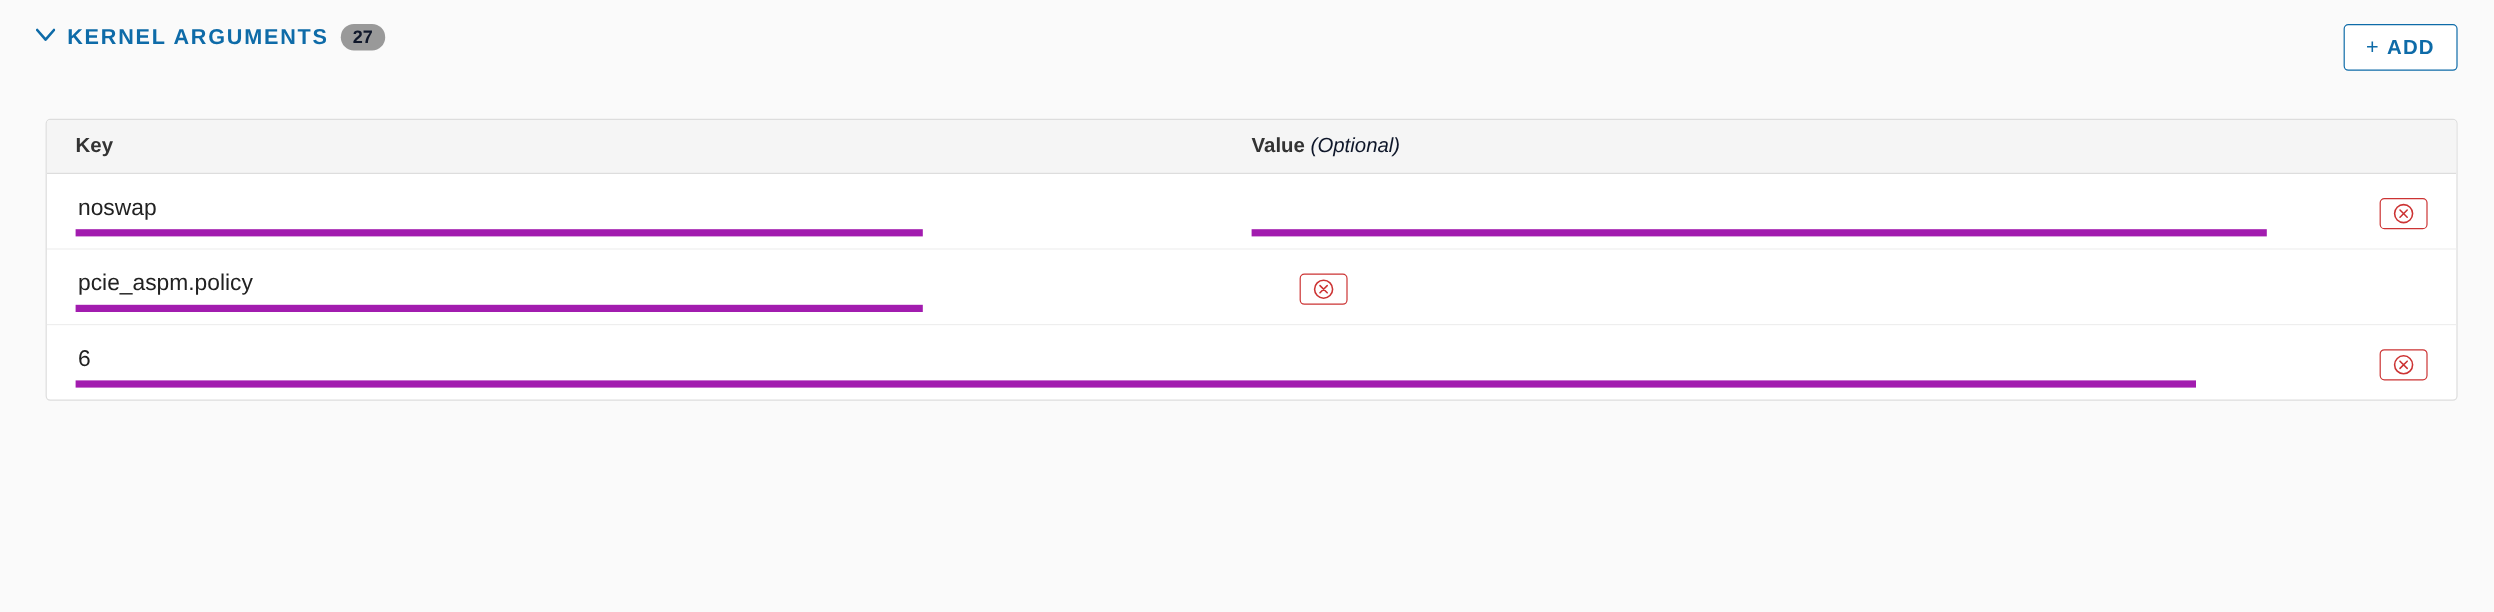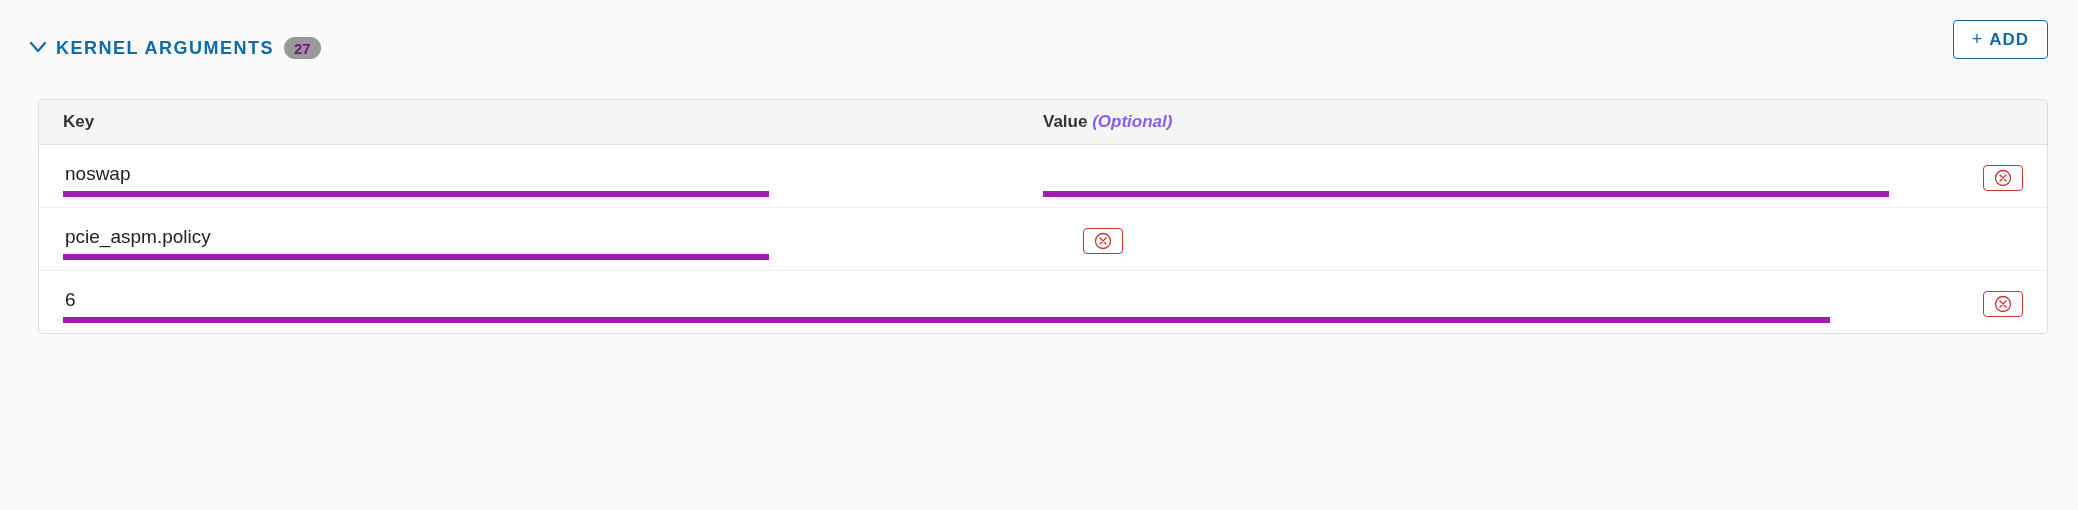--- a/index.html
+++ b/index.html
@@ -6,21 +6,21 @@
     body {
       font-family: -apple-system, BlinkMacSystemFont, "Segoe UI", Helvetica, Arial, sans-serif;
       background: #fafafa;
       padding: 20px 30px;
       font-size: 18px;
       color: #333;
     }
     .header-row {
       display: flex;
       justify-content: space-between;
-      align-items: flex-end;
+      align-items: flex-start;
       margin-bottom: 40px;
     }
     .section-toggle {
       display: flex;
       align-items: center;
       gap: 10px;
       cursor: pointer;
     }
     .chevron {
       color: #0e6ba8;
@@ -31,21 +31,21 @@
       color: #0e6ba8;
       font-weight: 600;
       letter-spacing: 1.5px;
       font-size: 18px;
     }
     .count-badge {
       display: inline-flex;
       align-items: center;
       justify-content: center;
       background: #999;
-      color: #701a75;
+      color: #0f172a;
       border-radius: 12px;
       padding: 2px 10px;
       font-size: 15px;
       font-weight: 600;
       min-width: 28px;
       height: 22px;
     }
     .add-button {
       display: flex;
       align-items: center;
@@ -82,22 +82,22 @@
     .col-key { flex: 0 0 50%; }
     .col-value { flex: 1; }
     .col-action { flex: 0 0 80px; display: flex; justify-content: flex-end; }
     .th {
       color: #333;
       font-weight: 600;
       font-size: 17px;
     }
     .th .optional {
       font-style: italic;
-      font-weight: 700;
-      color: #8b5cf6;
+      font-weight: 400;
+      color: #0f172a;
     }
     .trow {
       display: flex;
       align-items: center;
       padding: 14px 24px 10px 24px;
       border-bottom: 1px solid #eee;
     }
     .trow:last-child { border-bottom: none; }
     .field-input {
       border: none;

